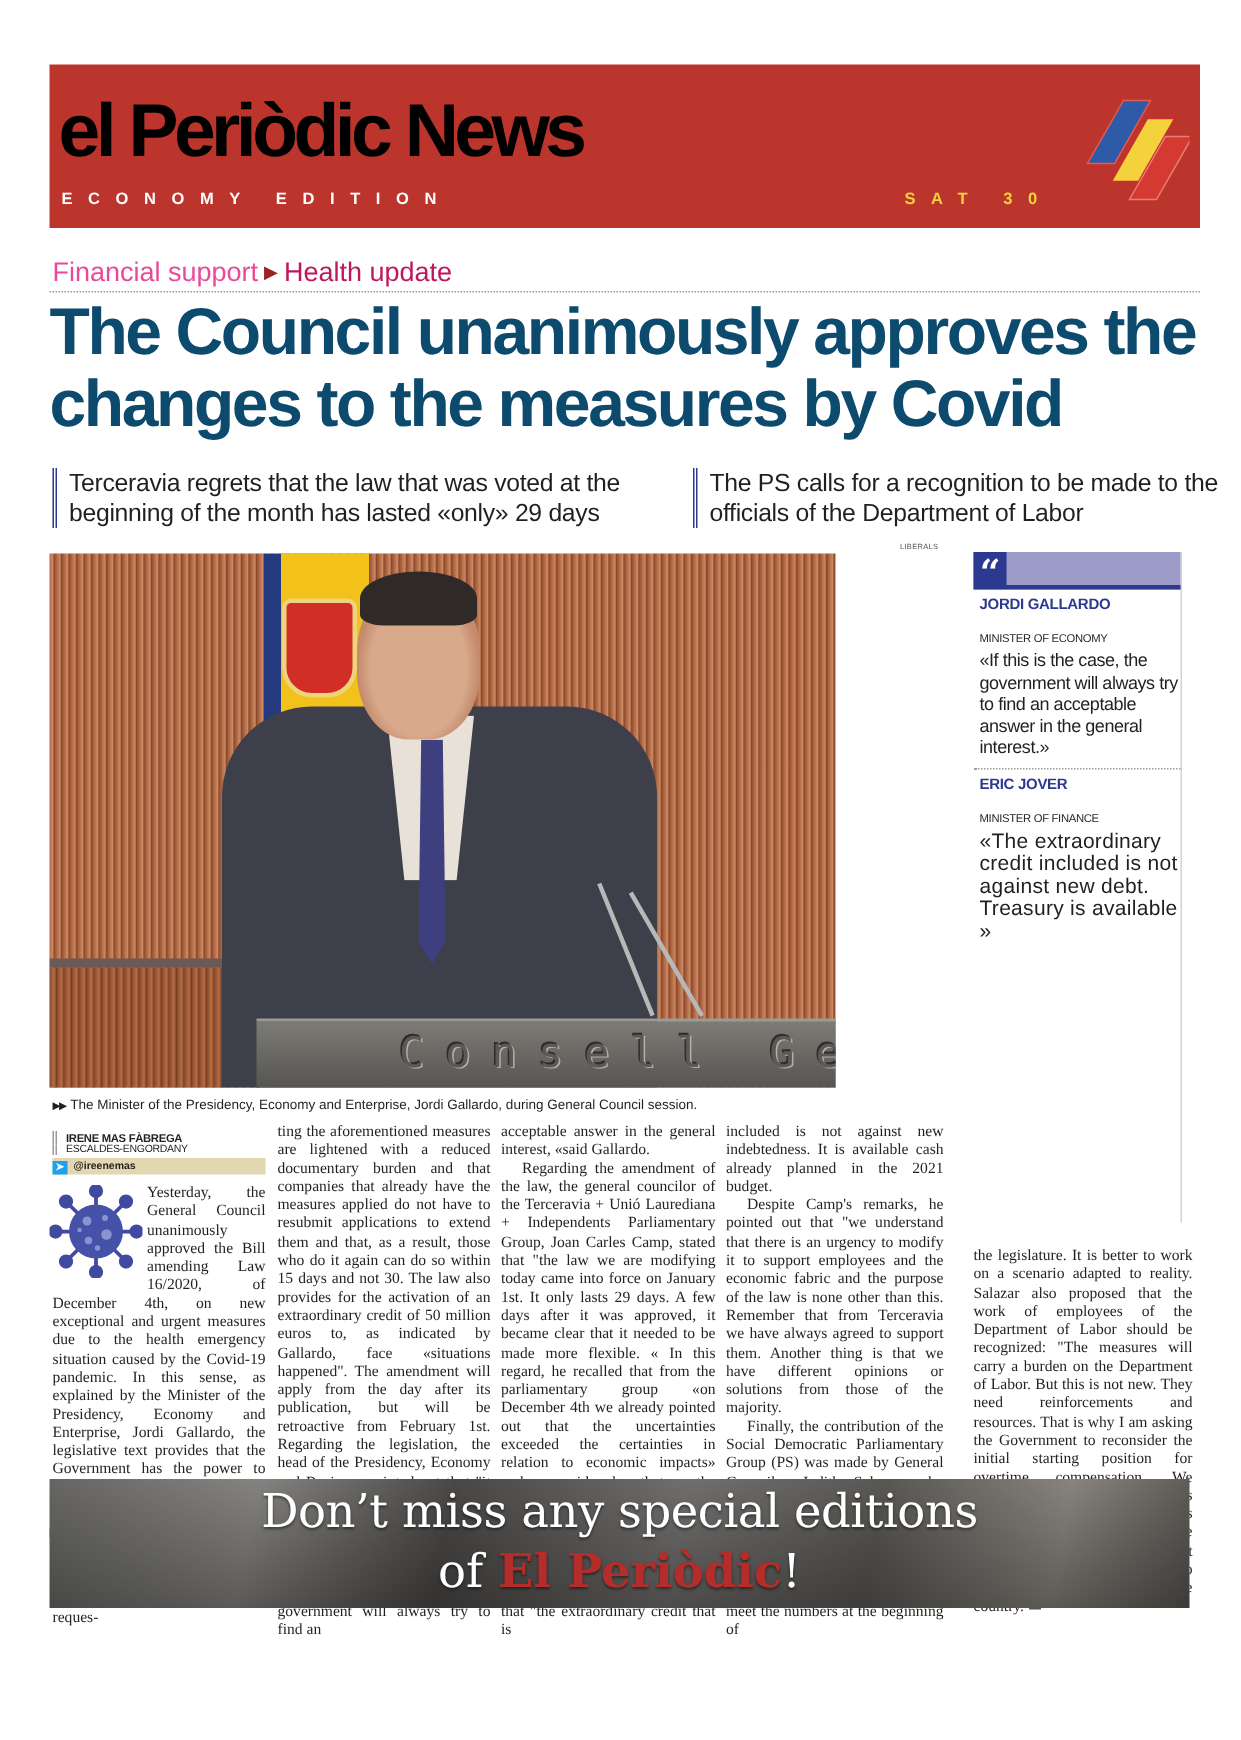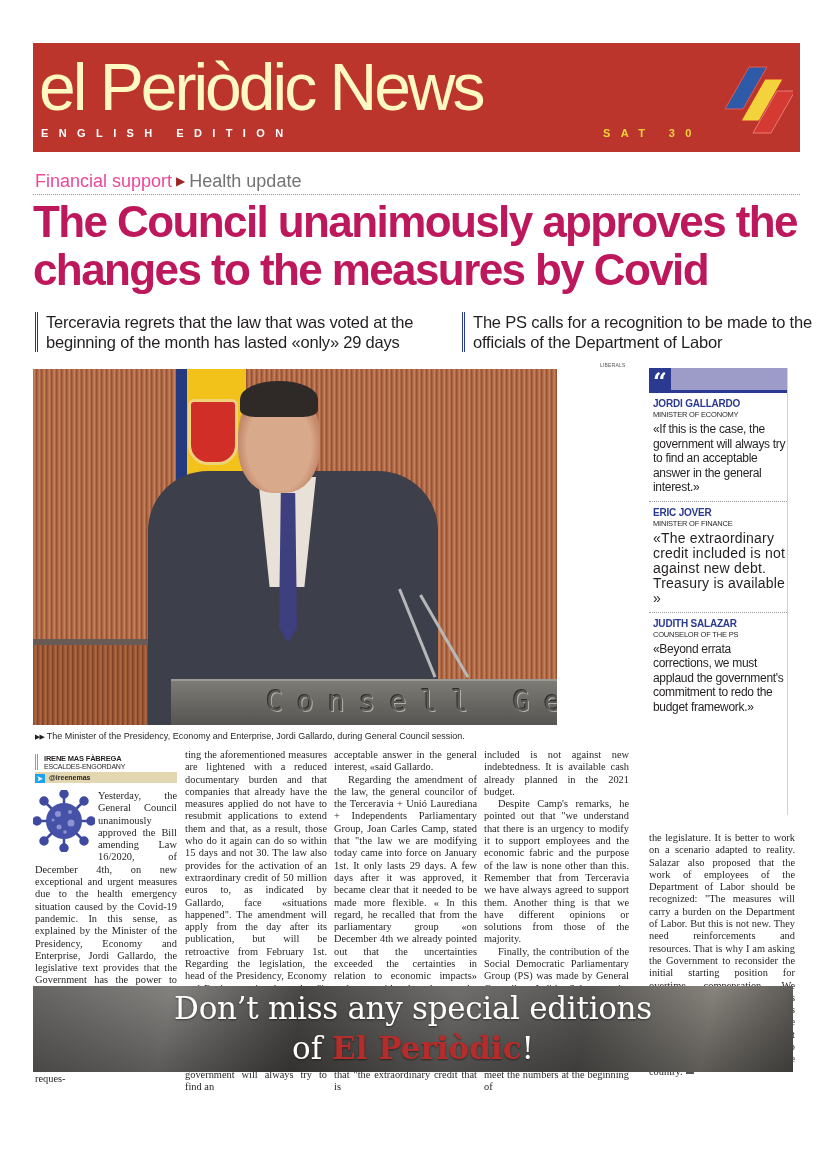--- a/index.html
+++ b/index.html
@@ -1,33 +1,33 @@
 <!DOCTYPE html>
 <html><head>
 <meta charset="utf-8">
 <style>
   html, body { margin: 0; padding: 0; background: #ffffff; }
   body { width: 827px; height: 1160px; position: relative; overflow: hidden; font-family: "Liberation Sans", sans-serif; color: #231f20; }
 
   
   .masthead { position: absolute; left: 33px; top: 43px; width: 767px; height: 109px; background: #bb352d; }
-  .masthead .title { position: absolute; left: 6px; top: -6px; font-family: "Liberation Sans", sans-serif; font-weight: normal; font-size: 66px; color: #fef9c3; letter-spacing: -3px; white-space: nowrap; line-height: 100px; }
+  .masthead .title { position: absolute; left: 6px; top: -6px; font-family: "Liberation Sans", sans-serif; font-weight: bold; font-size: 50px; color: #000000; letter-spacing: -3px; white-space: nowrap; line-height: 100px; }
   .masthead .edition { position: absolute; left: 8px; top: 84px; font-size: 11px; font-weight: bold; color: #ffffff; letter-spacing: 10.4px; white-space: nowrap; }
   .masthead .date { position: absolute; left: 570px; top: 84px; font-size: 11px; font-weight: bold; color: #f4d23b; letter-spacing: 10.4px; white-space: nowrap; }
   .masthead .logo { position: absolute; left: 690px; top: 22px; width: 70px; height: 80px; }
 
   
   .kicker { position: absolute; left: 35px; top: 171px; font-size: 18px; white-space: nowrap; }
   .kicker .k1 { color: #ec4899; }
   .kicker .arrow { color: #9b2322; font-size: 12px; margin: 0 4px; vertical-align: 2px; }
-  .kicker .k2 { color: #737373; }
+  .kicker .k2 { color: #be185d; }
   .dotline { position: absolute; left: 33px; width: 767px; height: 0; border-top: 1px dotted #9a9a9a; }
 
   
-  .headline { position: absolute; left: 33px; top: 198px; width: 770px; font-family: "Liberation Sans", sans-serif; font-weight: bold; font-size: 44px; line-height: 48px; color: #be185d; letter-spacing: -1.6px; }
+  .headline { position: absolute; left: 33px; top: 198px; width: 770px; font-family: "Liberation Sans", sans-serif; font-weight: bold; font-size: 44px; line-height: 48px; color: #0c4a6e; letter-spacing: -1.6px; }
 
   
   .subhead { position: absolute; top: 312px; font-size: 16.5px; line-height: 20px; color: #231f20; padding-left: 8px; border-left: 3px double #2b3990; letter-spacing: -0.2px; }
   .subhead.a { left: 35px; width: 405px; }
   .subhead.b { left: 462px; width: 340px; }
 
   
   .credit { position: absolute; left: 600px; top: 362px; font-size: 5px; color: #555; letter-spacing: 0.2px; }
   .photo { position: absolute; left: 33px; top: 369px; width: 524px; height: 356px; overflow: hidden; background: repeating-linear-gradient(90deg, #b46a46 0px, #c98a62 2px, #8e4a2e 3px, #b46a46 5px); }
   .photo .flag { position: absolute; left: 143px; top: 0; width: 70px; height: 130px; background: linear-gradient(90deg, #253a7e 0 16%, #f2c21b 16% 100%); }
@@ -46,21 +46,21 @@
   .caption { position: absolute; left: 35px; top: 731px; font-size: 9px; color: #231f20; white-space: nowrap; }
   .caption .tri { color: #231f20; font-size: 7px; letter-spacing: -1px; margin-right: 3px; }
 
   
   .quotes { position: absolute; left: 649px; top: 368px; width: 138px; height: 447px; border-right: 1px solid #d3d3d3; }
   .quotes .qbar { height: 22px; background: #9d9bc7; border-bottom: 3px solid #2b3990; position: relative; }
   .quotes .qmark { position: absolute; left: 0; top: 0; width: 22px; height: 22px; background: #2b3990; color: #fff; font-family: "DejaVu Serif", serif; font-weight: bold; font-size: 24px; line-height: 28px; text-align: center; }
   .quote { padding: 5px 0 6px 4px; border-bottom: 1px dotted #9a9a9a; }
   .quote:last-child { border-bottom: none; }
   .quote .name { font-size: 10px; font-weight: bold; color: #2b3990; letter-spacing: -0.2px; }
-  .quote .role { font-size: 7.5px; color: #231f20; margin-top: 1px; letter-spacing: -0.2px; }
+  .quote .role { font-size: 7.5px; color: #231f20; margin-top: 12px; letter-spacing: -0.2px; }
   .quote .text { font-size: 12px; line-height: 14.5px; color: #231f20; margin-top: 3px; letter-spacing: -0.3px; }
   .quote .text.wide { font-size: 14px; line-height: 15px; letter-spacing: 0.2px; }
 
   
   .byline { position: absolute; left: 35px; top: 754px; width: 142px; }
   .byline .author { font-size: 7.5px; font-weight: bold; padding-left: 6px; border-left: 3px double #9a9a9a; letter-spacing: -0.2px; }
   .byline .place { font-size: 7px; padding-left: 6px; border-left: 3px double #9a9a9a; letter-spacing: -0.2px; }
   .byline .twitter { margin-top: 2px; background: #e2d7b1; height: 11px; font-size: 7px; font-weight: bold; line-height: 11px; color: #231f20; }
   .byline .tw-icon { display: inline-block; width: 10px; height: 9px; background: #1da1f2; color: #fff; font-size: 7px; line-height: 9px; text-align: center; margin-right: 4px; vertical-align: -1px; }
 
@@ -85,21 +85,21 @@
   .banner .overlay { position: absolute; inset: 0; background: linear-gradient(180deg, rgba(0,0,0,0.05), rgba(0,0,0,0.35)); }
   .banner .line1 { position: absolute; left: 0; width: 100%; top: 4px; text-align: center; font-family: "DejaVu Serif", serif; font-size: 31px; color: #ffffff; white-space: nowrap; text-shadow: 0 1px 2px rgba(0,0,0,0.5); letter-spacing: -0.3px; }
   .banner .line2 { position: absolute; left: 0; width: 100%; top: 44px; text-align: center; font-family: "DejaVu Serif", serif; font-size: 31px; color: #ffffff; white-space: nowrap; text-shadow: 0 1px 2px rgba(0,0,0,0.5); }
   .banner .brand { color: #b52d2a; font-weight: bold; }
 </style>
 </head>
 <body>
 
 <header class="masthead">
   <div class="title">el Periòdic News</div>
-  <div class="edition">ENGLISH EDITION</div>
+  <div class="edition">ECONOMY EDITION</div>
   <div class="date">SAT 30</div>
   <svg class="logo" viewBox="0 0 70 80">
     <polygon points="20,2 38,2 14,44 -4,44" transform="translate(6,0)" fill="#2f5aa8" stroke="#e35a52" stroke-width="1"></polygon>
     <polygon points="36,14 54,14 30,56 12,56" transform="translate(6,0)" fill="#f4d23b" stroke="#c9302a" stroke-width="1"></polygon>
     <polygon points="52,26 70,26 46,68 28,68" transform="translate(2,0)" fill="#d43a32" stroke="#e87b74" stroke-width="1"></polygon>
   </svg>
 </header>
 
 <div class="kicker">
   <span class="k1">Financial support</span><span class="arrow">▶</span><span class="k2">Health update</span>
@@ -138,25 +138,20 @@
   </div>
   <div class="quote">
     <div class="name">JORDI GALLARDO</div>
     <div class="role">MINISTER OF ECONOMY</div>
     <div class="text">«If this is the case, the government will always try to find an acceptable answer in the general interest.»</div>
   </div>
   <div class="quote">
     <div class="name">ERIC JOVER</div>
     <div class="role">MINISTER OF FINANCE</div>
     <div class="text wide">«The extraordinary credit included is not against new debt. Treasury is available »</div>
-  </div>
-  <div class="quote">
-    <div class="name">JUDITH SALAZAR</div>
-    <div class="role">COUNSELOR OF THE PS</div>
-    <div class="text">«Beyond errata corrections, we must applaud the government's commitment to redo the budget framework.»</div>
   </div>
 </aside>
 
 <div class="byline">
   <div class="author">IRENE MAS FÀBREGA</div>
   <div class="place">ESCALDES-ENGORDANY</div>
   <div class="twitter">
     <span class="tw-icon">➤</span><span>@ireenemas</span>
   </div>
 </div>

